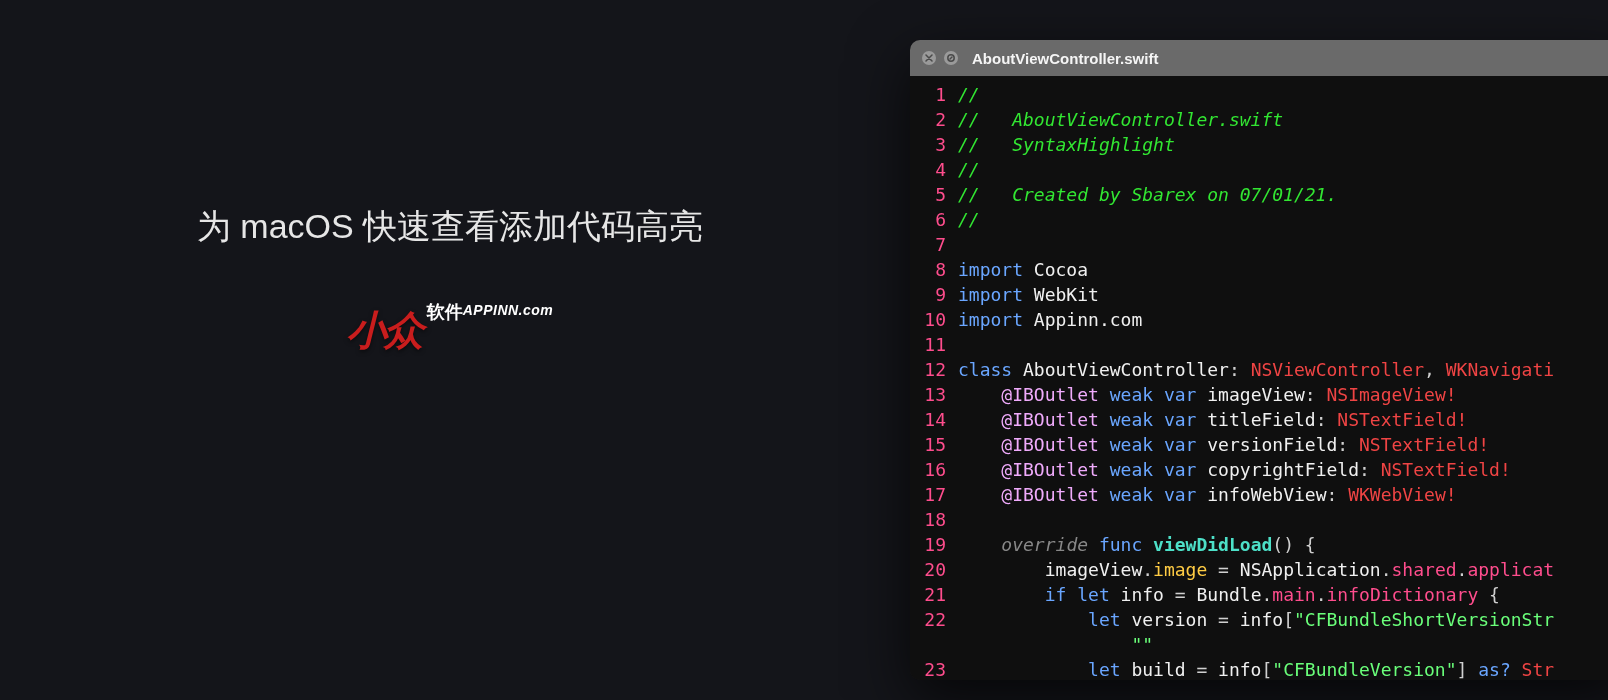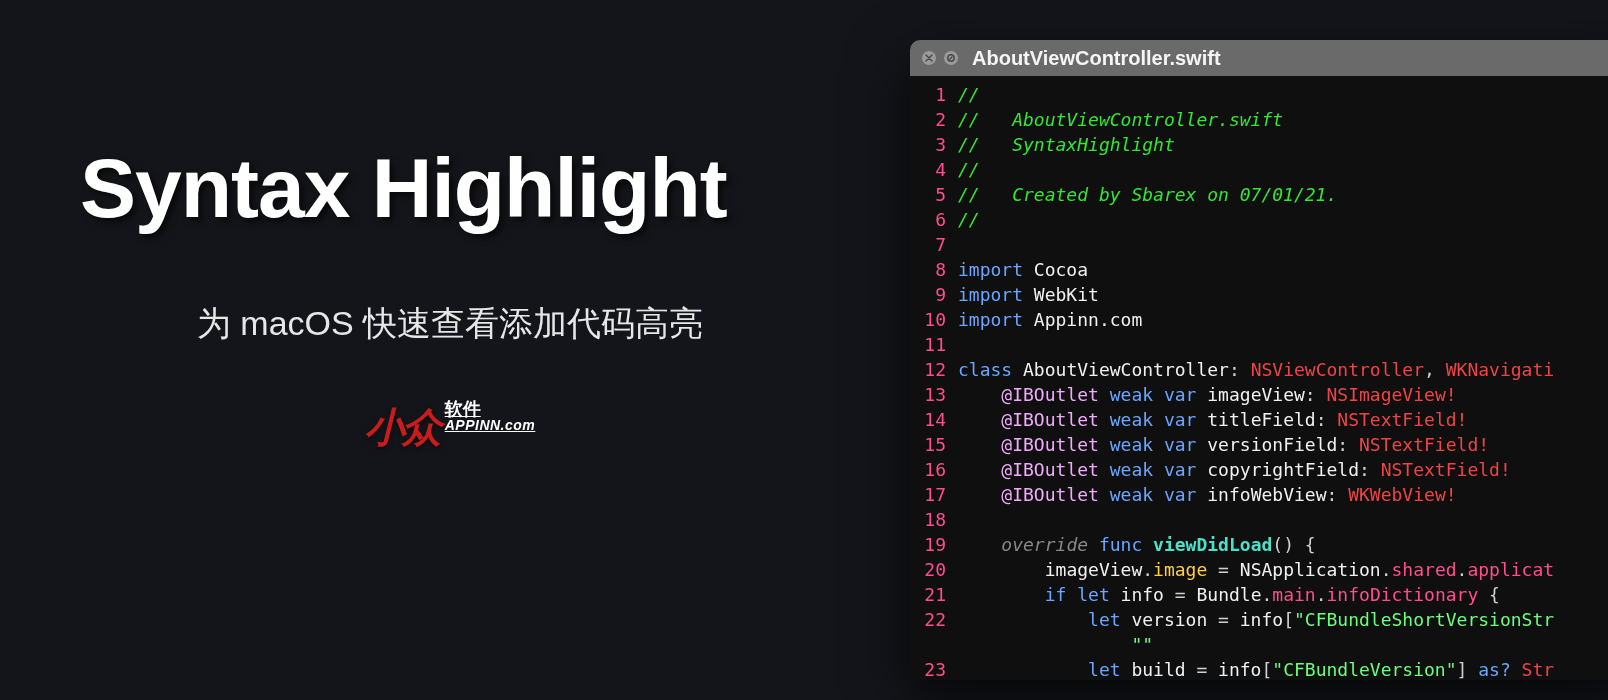--- a/index.html
+++ b/index.html
@@ -43,21 +43,21 @@
   gap: 6px;
 }
 .logo-mark {
   font-size: 40px;
   font-weight: 900;
   color: #c91d1d;
   font-style: italic;
   letter-spacing: -3px;
   text-shadow: 0 2px 4px rgba(0,0,0,0.5);
 }
-.logo-text-col { display:flex; flex-direction:column; line-height:1;text-decoration:underline; }
+.logo-text-col { display:flex; line-height:1; }
 .logo-cn {
   font-size: 18px;
   font-weight: 700;
   color: #fff;
 }
 .logo-en {
   font-size: 14px;
   font-weight: 700;
   color: #fff;
   font-style: italic;
@@ -88,21 +88,21 @@
   border-radius: 50%;
   background: #9a9a9a;
   display: flex;
   align-items: center;
   justify-content: center;
 }
 .traffic svg { width: 8px; height: 8px; }
 .win-title {
   margin-left: 6px;
   color: #f5f5f5;
-  font-size: 20px;
+  font-size: 15px;
   font-weight: 600;
 }
 .code-area {
   font-family: Menlo, Monaco, Consolas, monospace;
   font-size: 18px;
   line-height: 25px;
   padding: 6px 0;
   white-space: pre;
   color: #ddd;
   background: #0f0f0f;
@@ -128,21 +128,20 @@
 .c-funcname { color: #4de0c8; font-weight: 600; }
 .c-prop { color: #ffcc44; }
 .c-punct { color: #d0d0d0; }
 .c-string { color: #6aff7a; }
 .c-member { color: #ff4d8d; }
 </style>
 </head>
 <body>
 
 <div class="left-panel">
-  <h1 class="main-title">Syntax Highlight</h1>
   <div class="subtitle">
     <div>为 macOS 快速查看添加代码高亮</div>
   </div>
   <div class="logo-wrap">
     <div class="logo">
       <span class="logo-mark">小众</span>
       <span class="logo-text-col">
         <span class="logo-cn">软件</span>
         <span class="logo-en">APPINN.com</span>
       </span>

